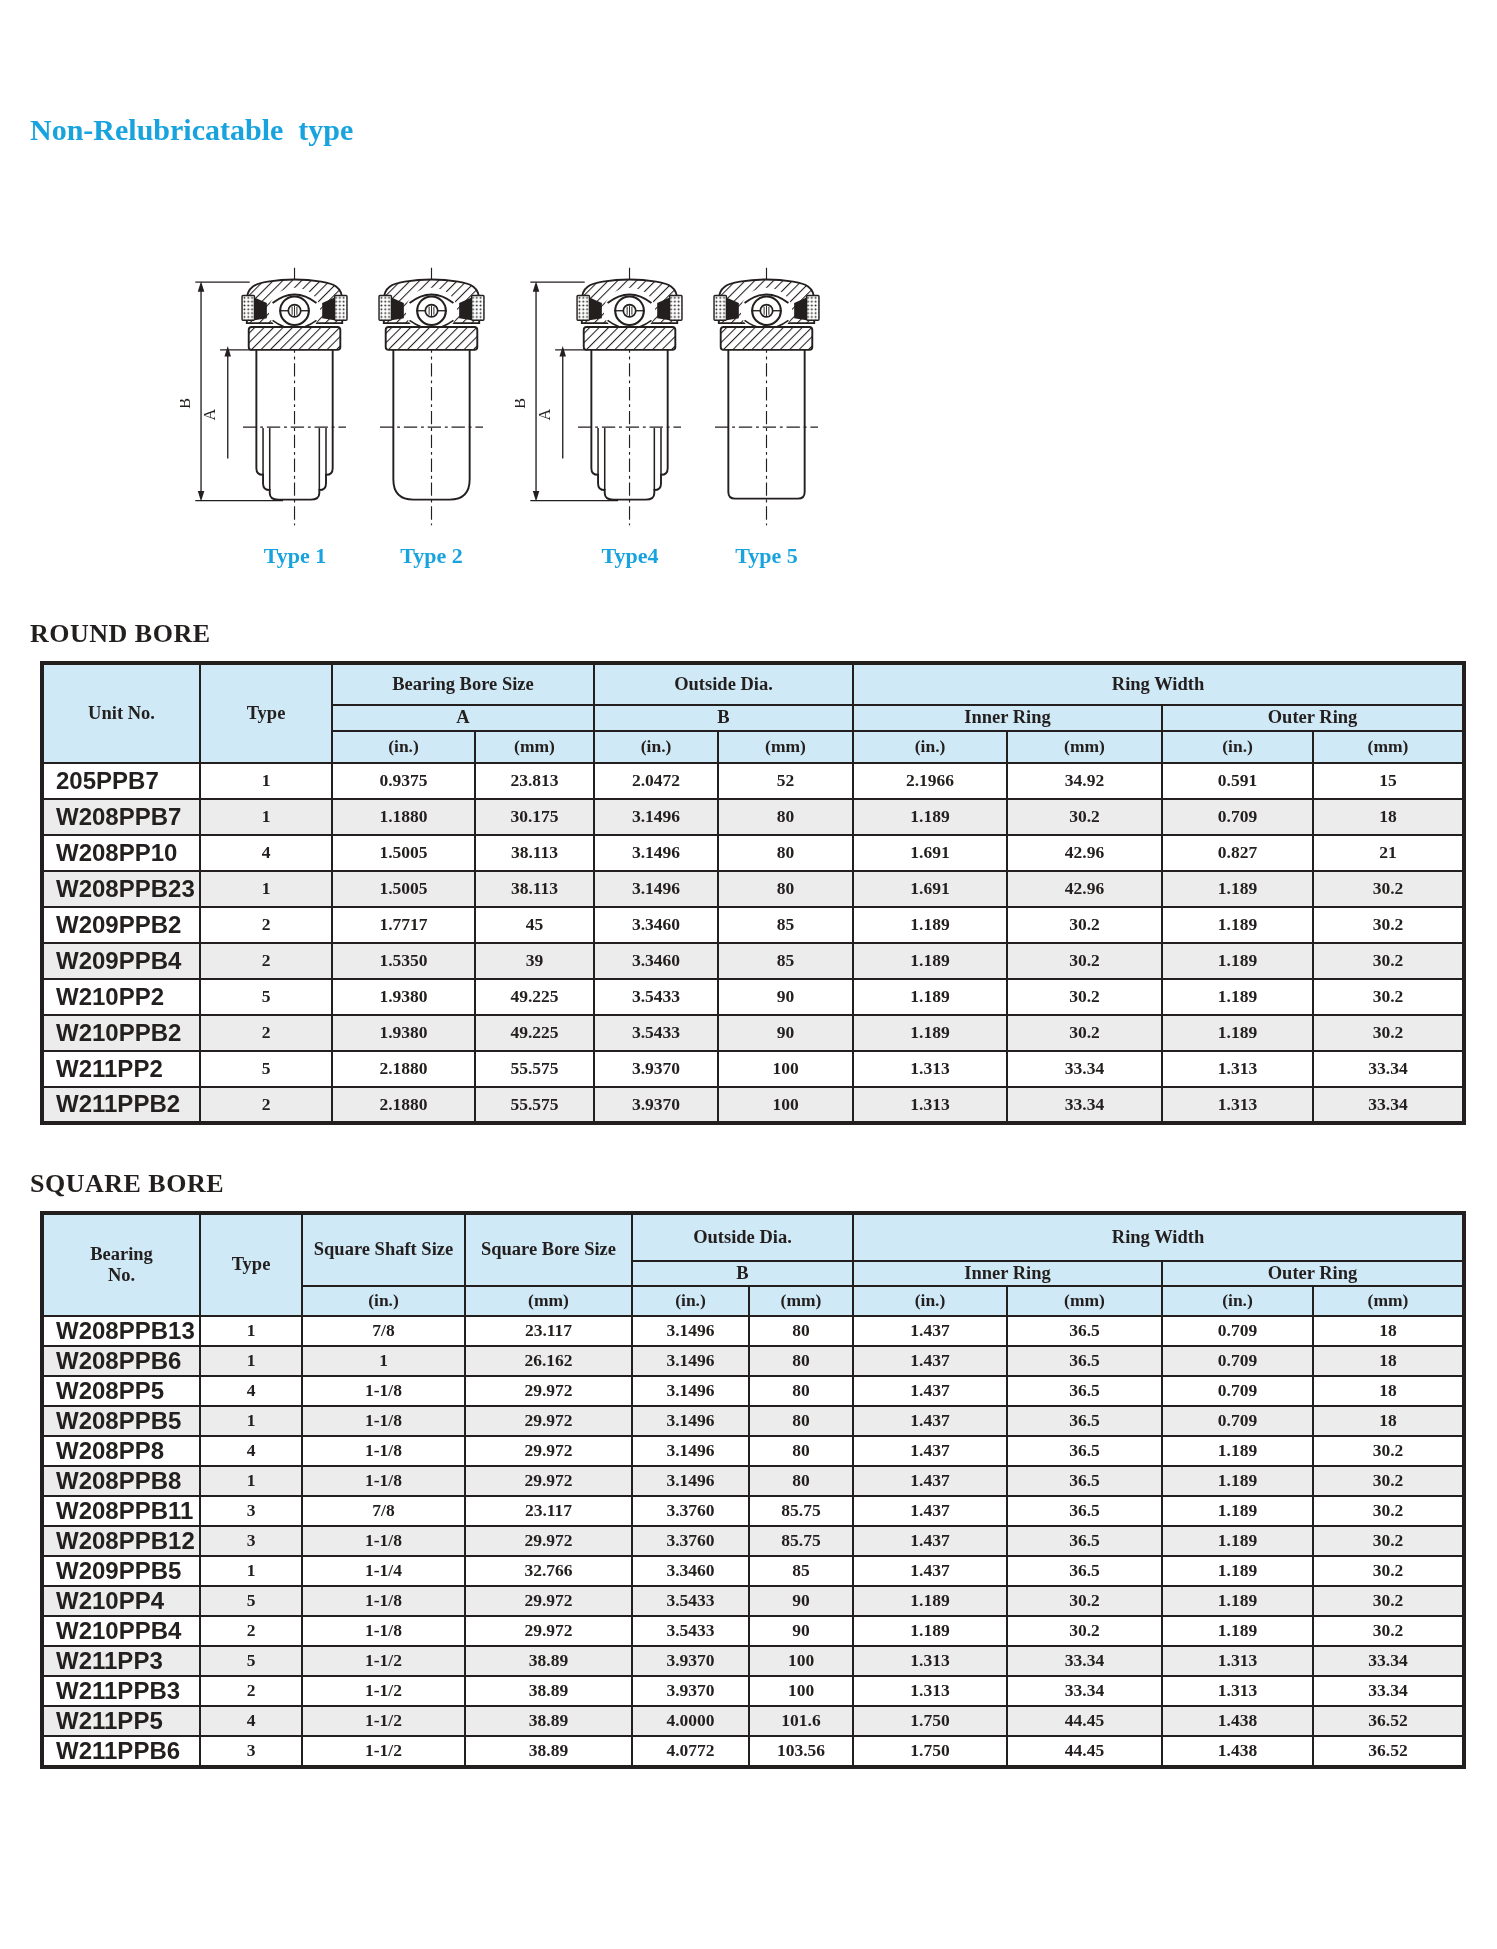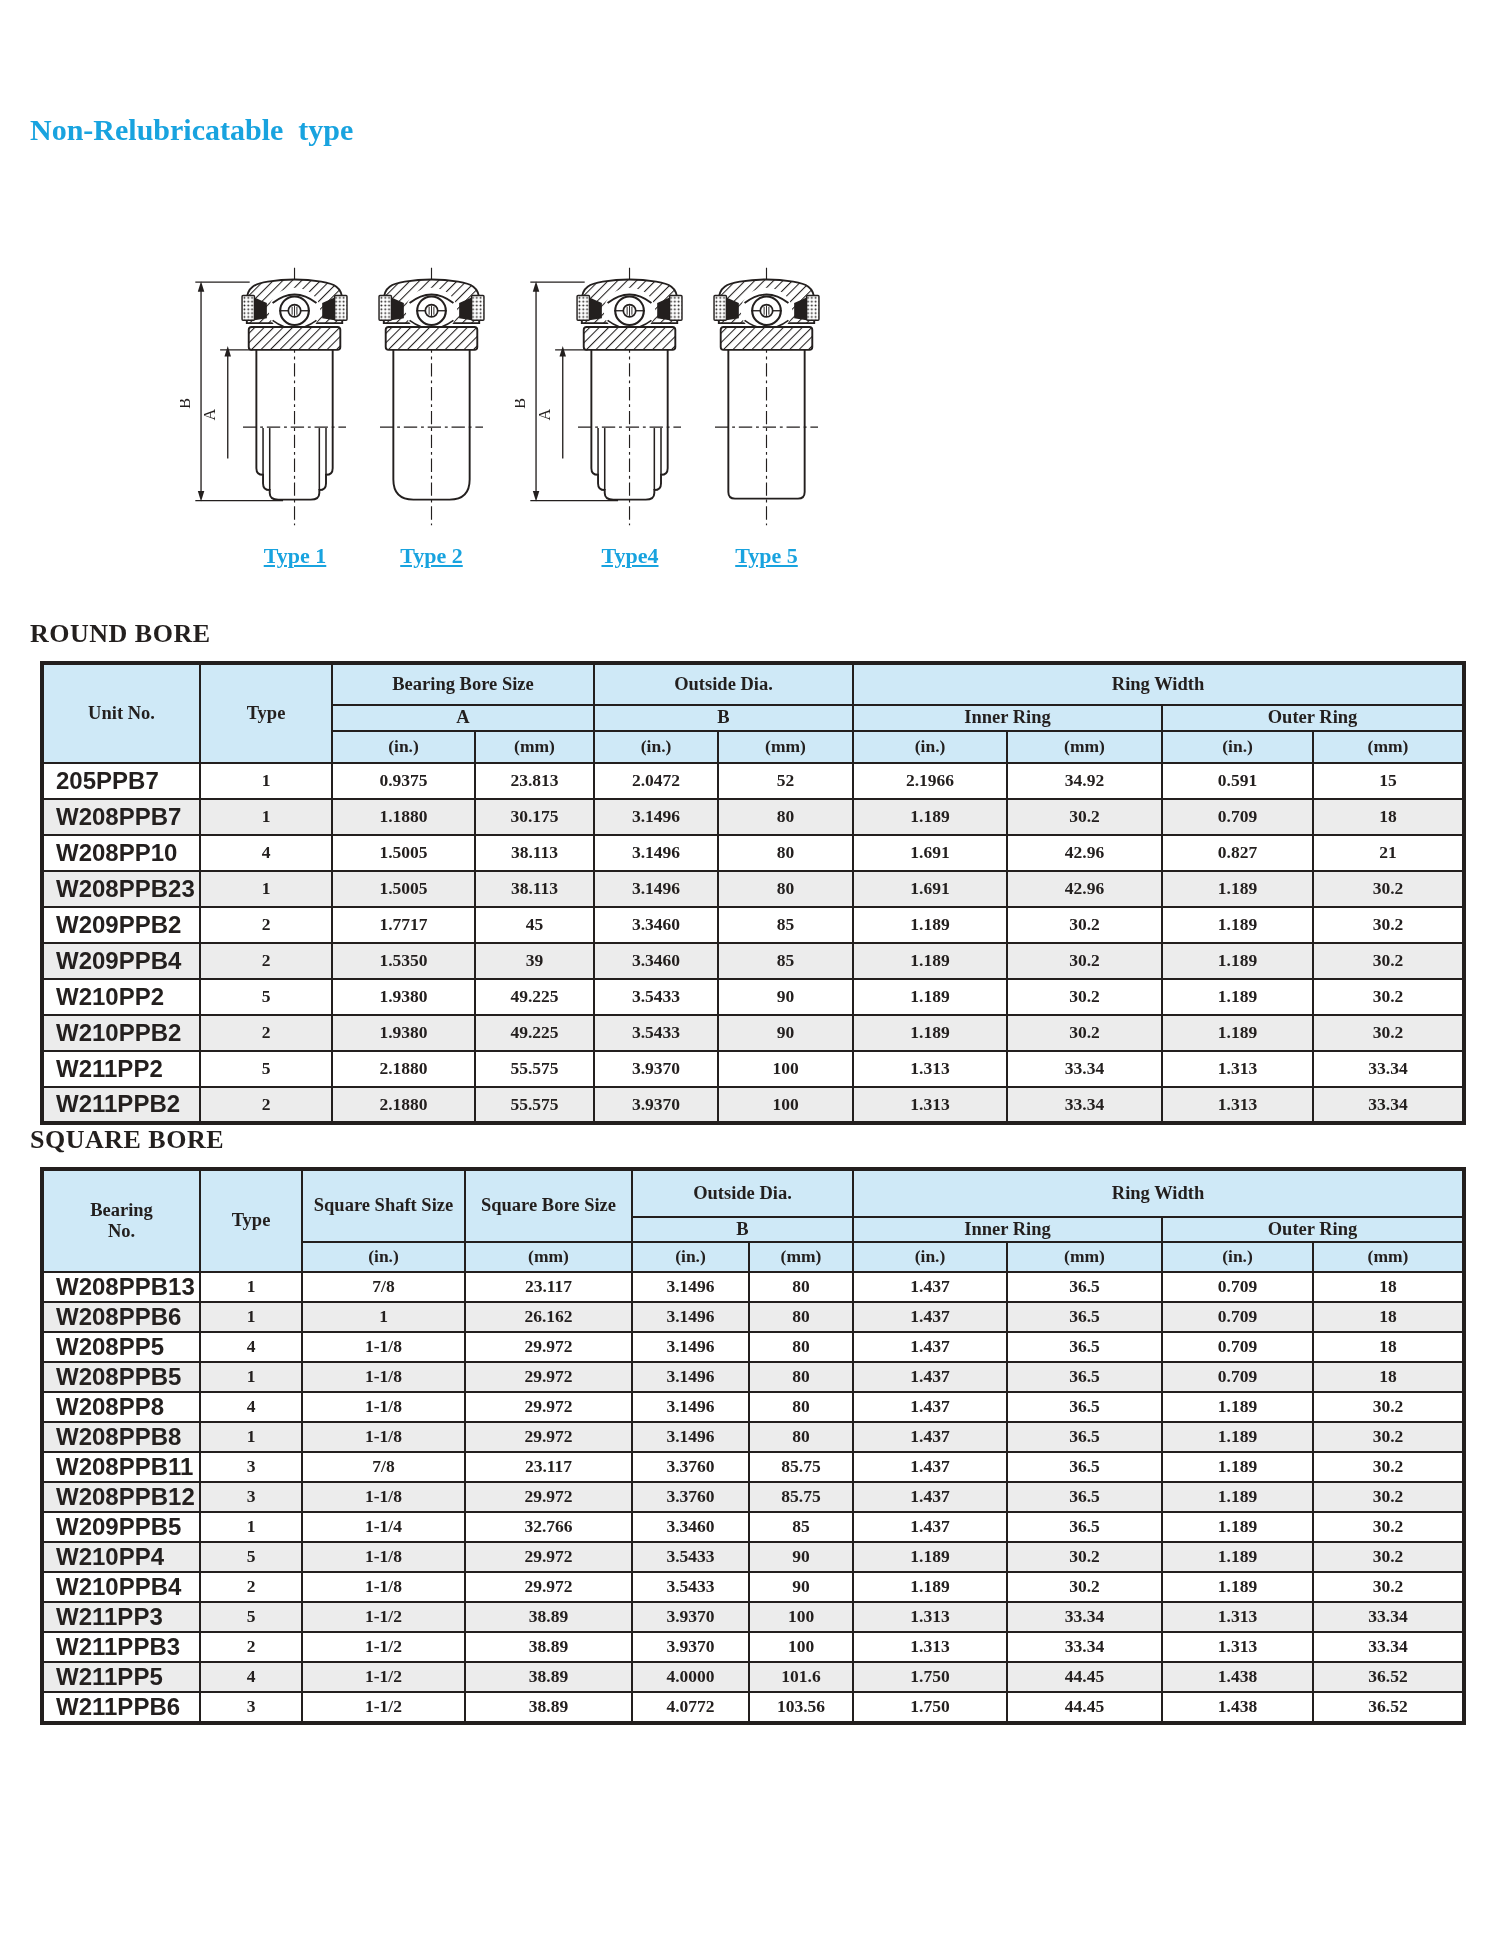--- a/index.html
+++ b/index.html
@@ -11,32 +11,32 @@
   .page{padding:36px 34px 40px 30px; width:1497px;}
 
   
   .title{font-family:"Liberation Serif",serif; font-weight:700; color:var(--accent);
          font-size:30px; line-height:1.25; white-space:pre-wrap;}
 
   
   .diagrams{display:flex; align-items:flex-start; gap:30px; margin:40px 0 0 150px;}
   .diagram-block{display:flex; flex-direction:column; align-items:center;}
   .type-label{font-family:"Liberation Serif",serif; font-weight:700; color:var(--accent);
-              font-size:22px; margin-top:10px; text-align:center; width:100%;text-decoration:underline;}
+              font-size:22px; margin-top:10px; text-align:center; width:100%;}
   .shifted .type-label{transform:translateX(31px);}
   .ln{stroke:var(--ink); fill:none;}
   .cdash{stroke:var(--ink); stroke-width:1.2; stroke-dasharray:14 4 3 4; fill:none;}
   .dimtext{font-family:"Liberation Serif",serif; font-size:17px; fill:var(--ink); font-weight:400;}
   .arrow{fill:var(--ink); stroke:none;}
 
   
   .section-title{font-family:"Liberation Serif",serif; font-weight:700; font-size:26px;
                  letter-spacing:0.5px; color:var(--ink);}
   .rb-title{margin-top:50px; margin-bottom:12px;}
-  .sb-title{margin-bottom:12px;}
+  .sb-title{margin-top:44px; margin-bottom:12px;}
 
   
   table{border-collapse:collapse; table-layout:fixed; width:1422px; margin-left:10px;
         border:4px solid var(--ink);}
   th,td{border:2px solid var(--ink); text-align:center; vertical-align:middle; overflow:hidden;}
   thead th{background:var(--header-bg); font-weight:700; font-size:18.5px; padding:1px 10px;font-family:Liberation Serif, serif;}
   thead .sub{font-size:17.5px;}
   tbody td{font-family:"Liberation Serif",serif; font-weight:700; font-size:17.5px;}
   tbody td.unit{font-family:"Liberation Sans",sans-serif; font-size:24px;
                 text-align:left; padding-left:12px;}

